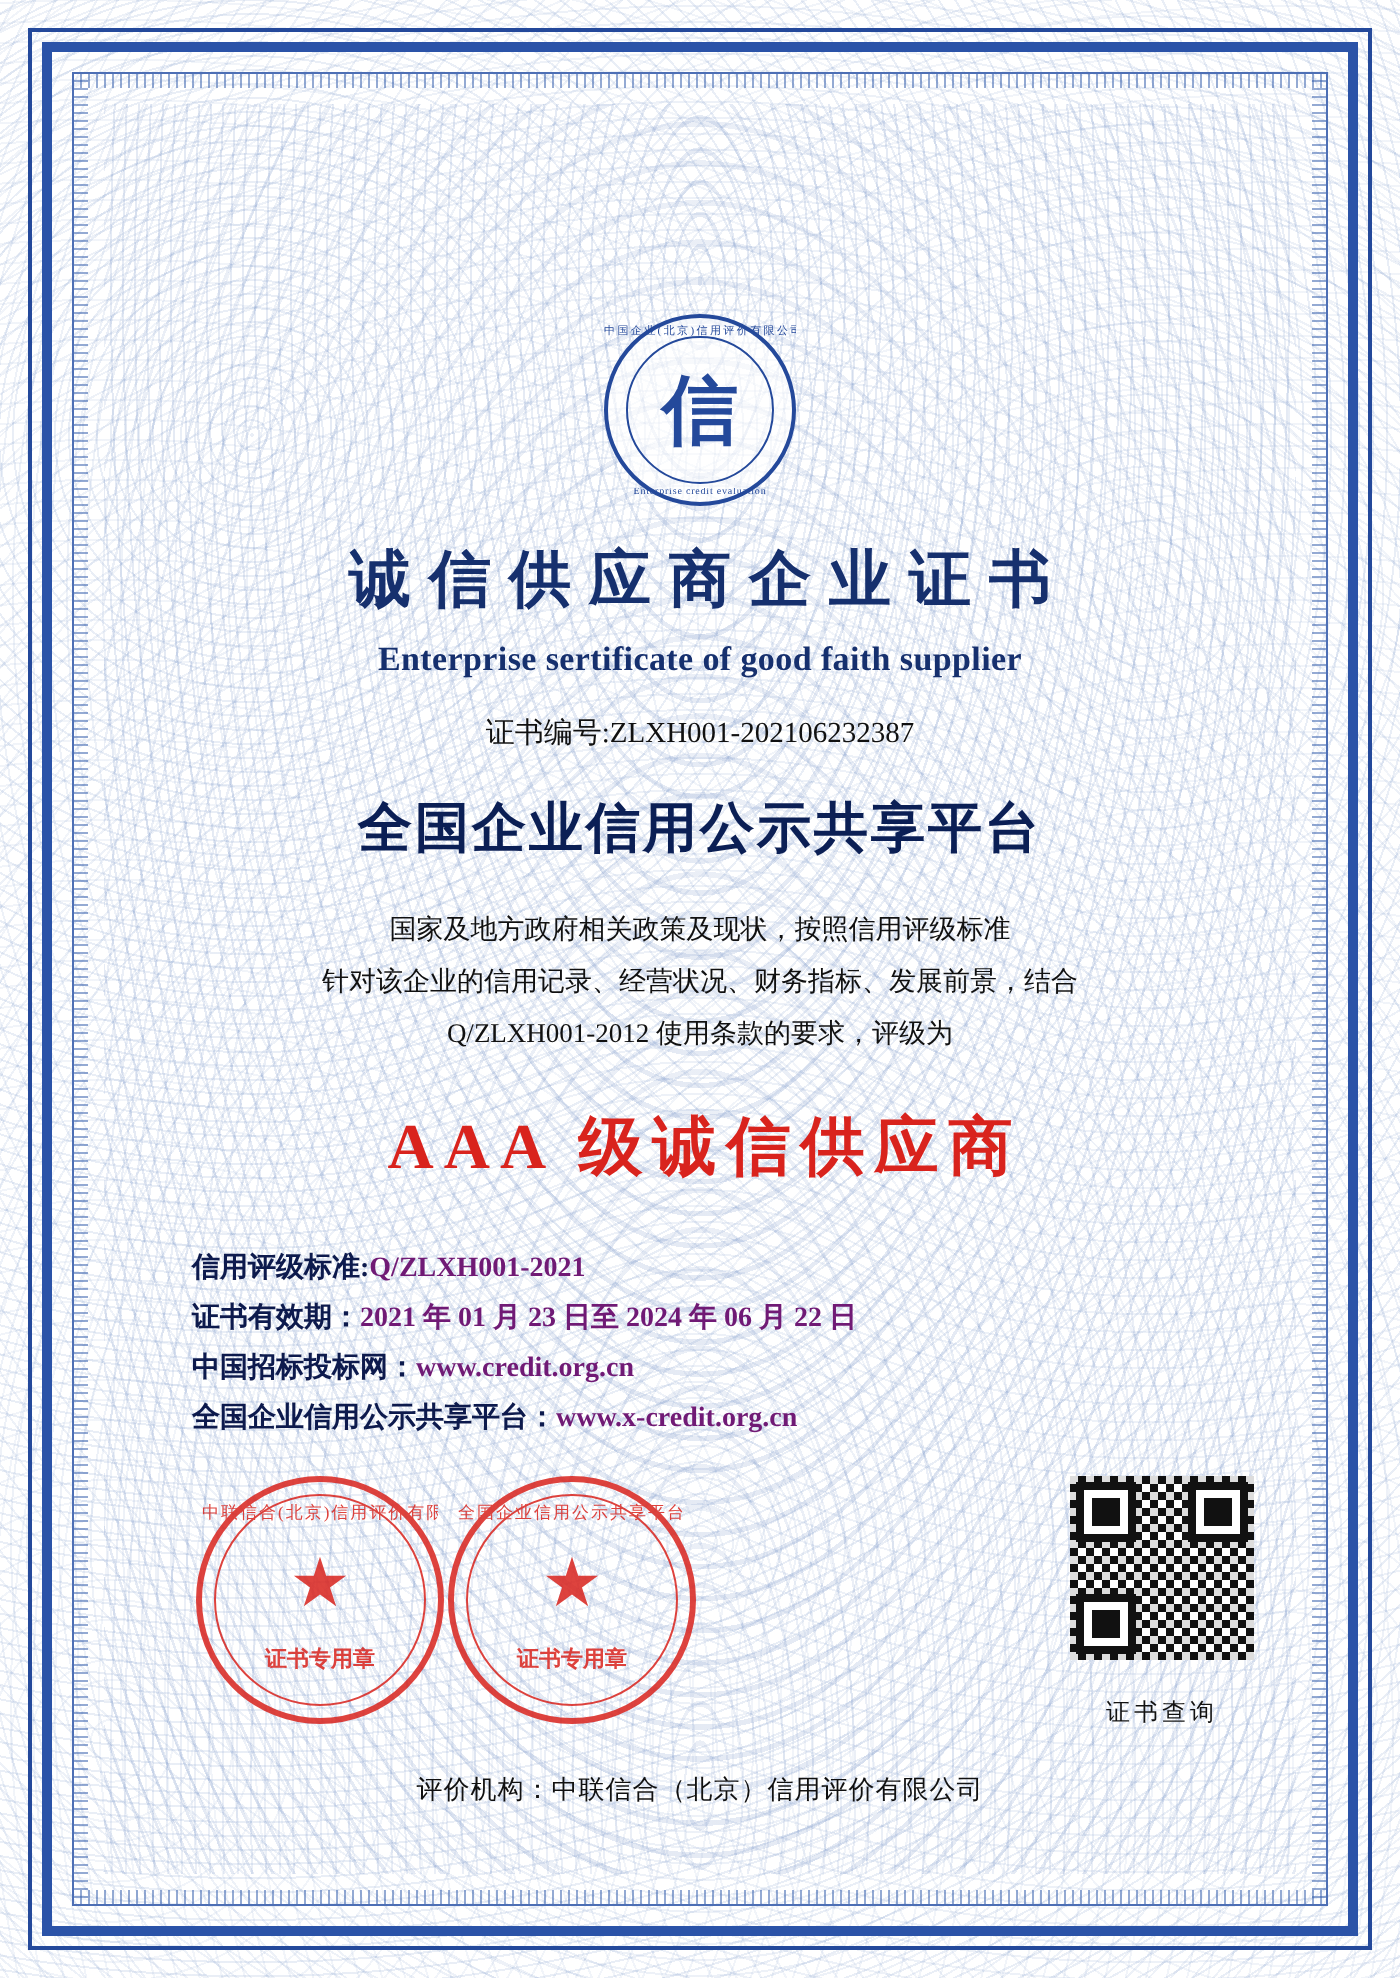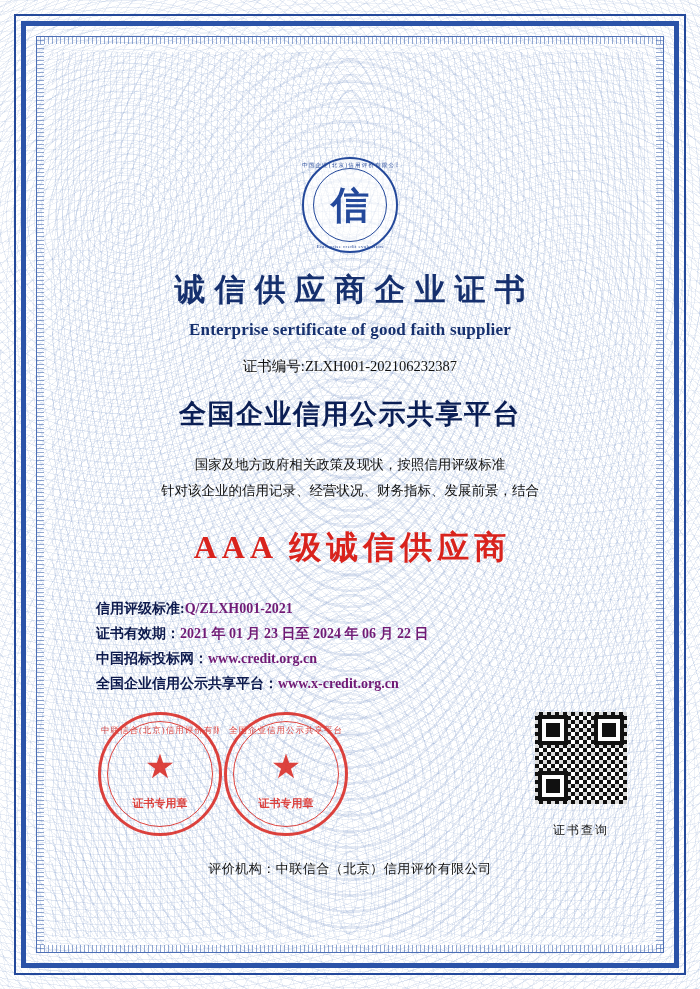--- a/index.html
+++ b/index.html
@@ -308,20 +308,21 @@
     </div>
 
     <div class="title-cn">诚信供应商企业证书</div>
     <div class="title-en">Enterprise sertificate of good faith supplier</div>
     <div class="cert-no">证书编号:ZLXH001-202106232387</div>
     <div class="company">全国企业信用公示共享平台</div>
 
     <div class="body-text">
       <div>国家及地方政府相关政策及现状，按照信用评级标准</div>
       <div>针对该企业的信用记录、经营状况、财务指标、发展前景，结合</div>
+      <div>Q/ZLXH001-2012 使用条款的要求，评级为</div>
     </div>
 
     <div class="grade">AAA 级诚信供应商</div>
 
     <div class="details">
       <div class="row">
         <span>信用评级标准:</span><span class="val-blue">Q/ZLXH001-2021</span>
       </div>
       <div class="row">
         <span>证书有效期：</span><span class="val-blue">2021 年 01 月 23 日至 2024 年 06 月 22 日</span>

